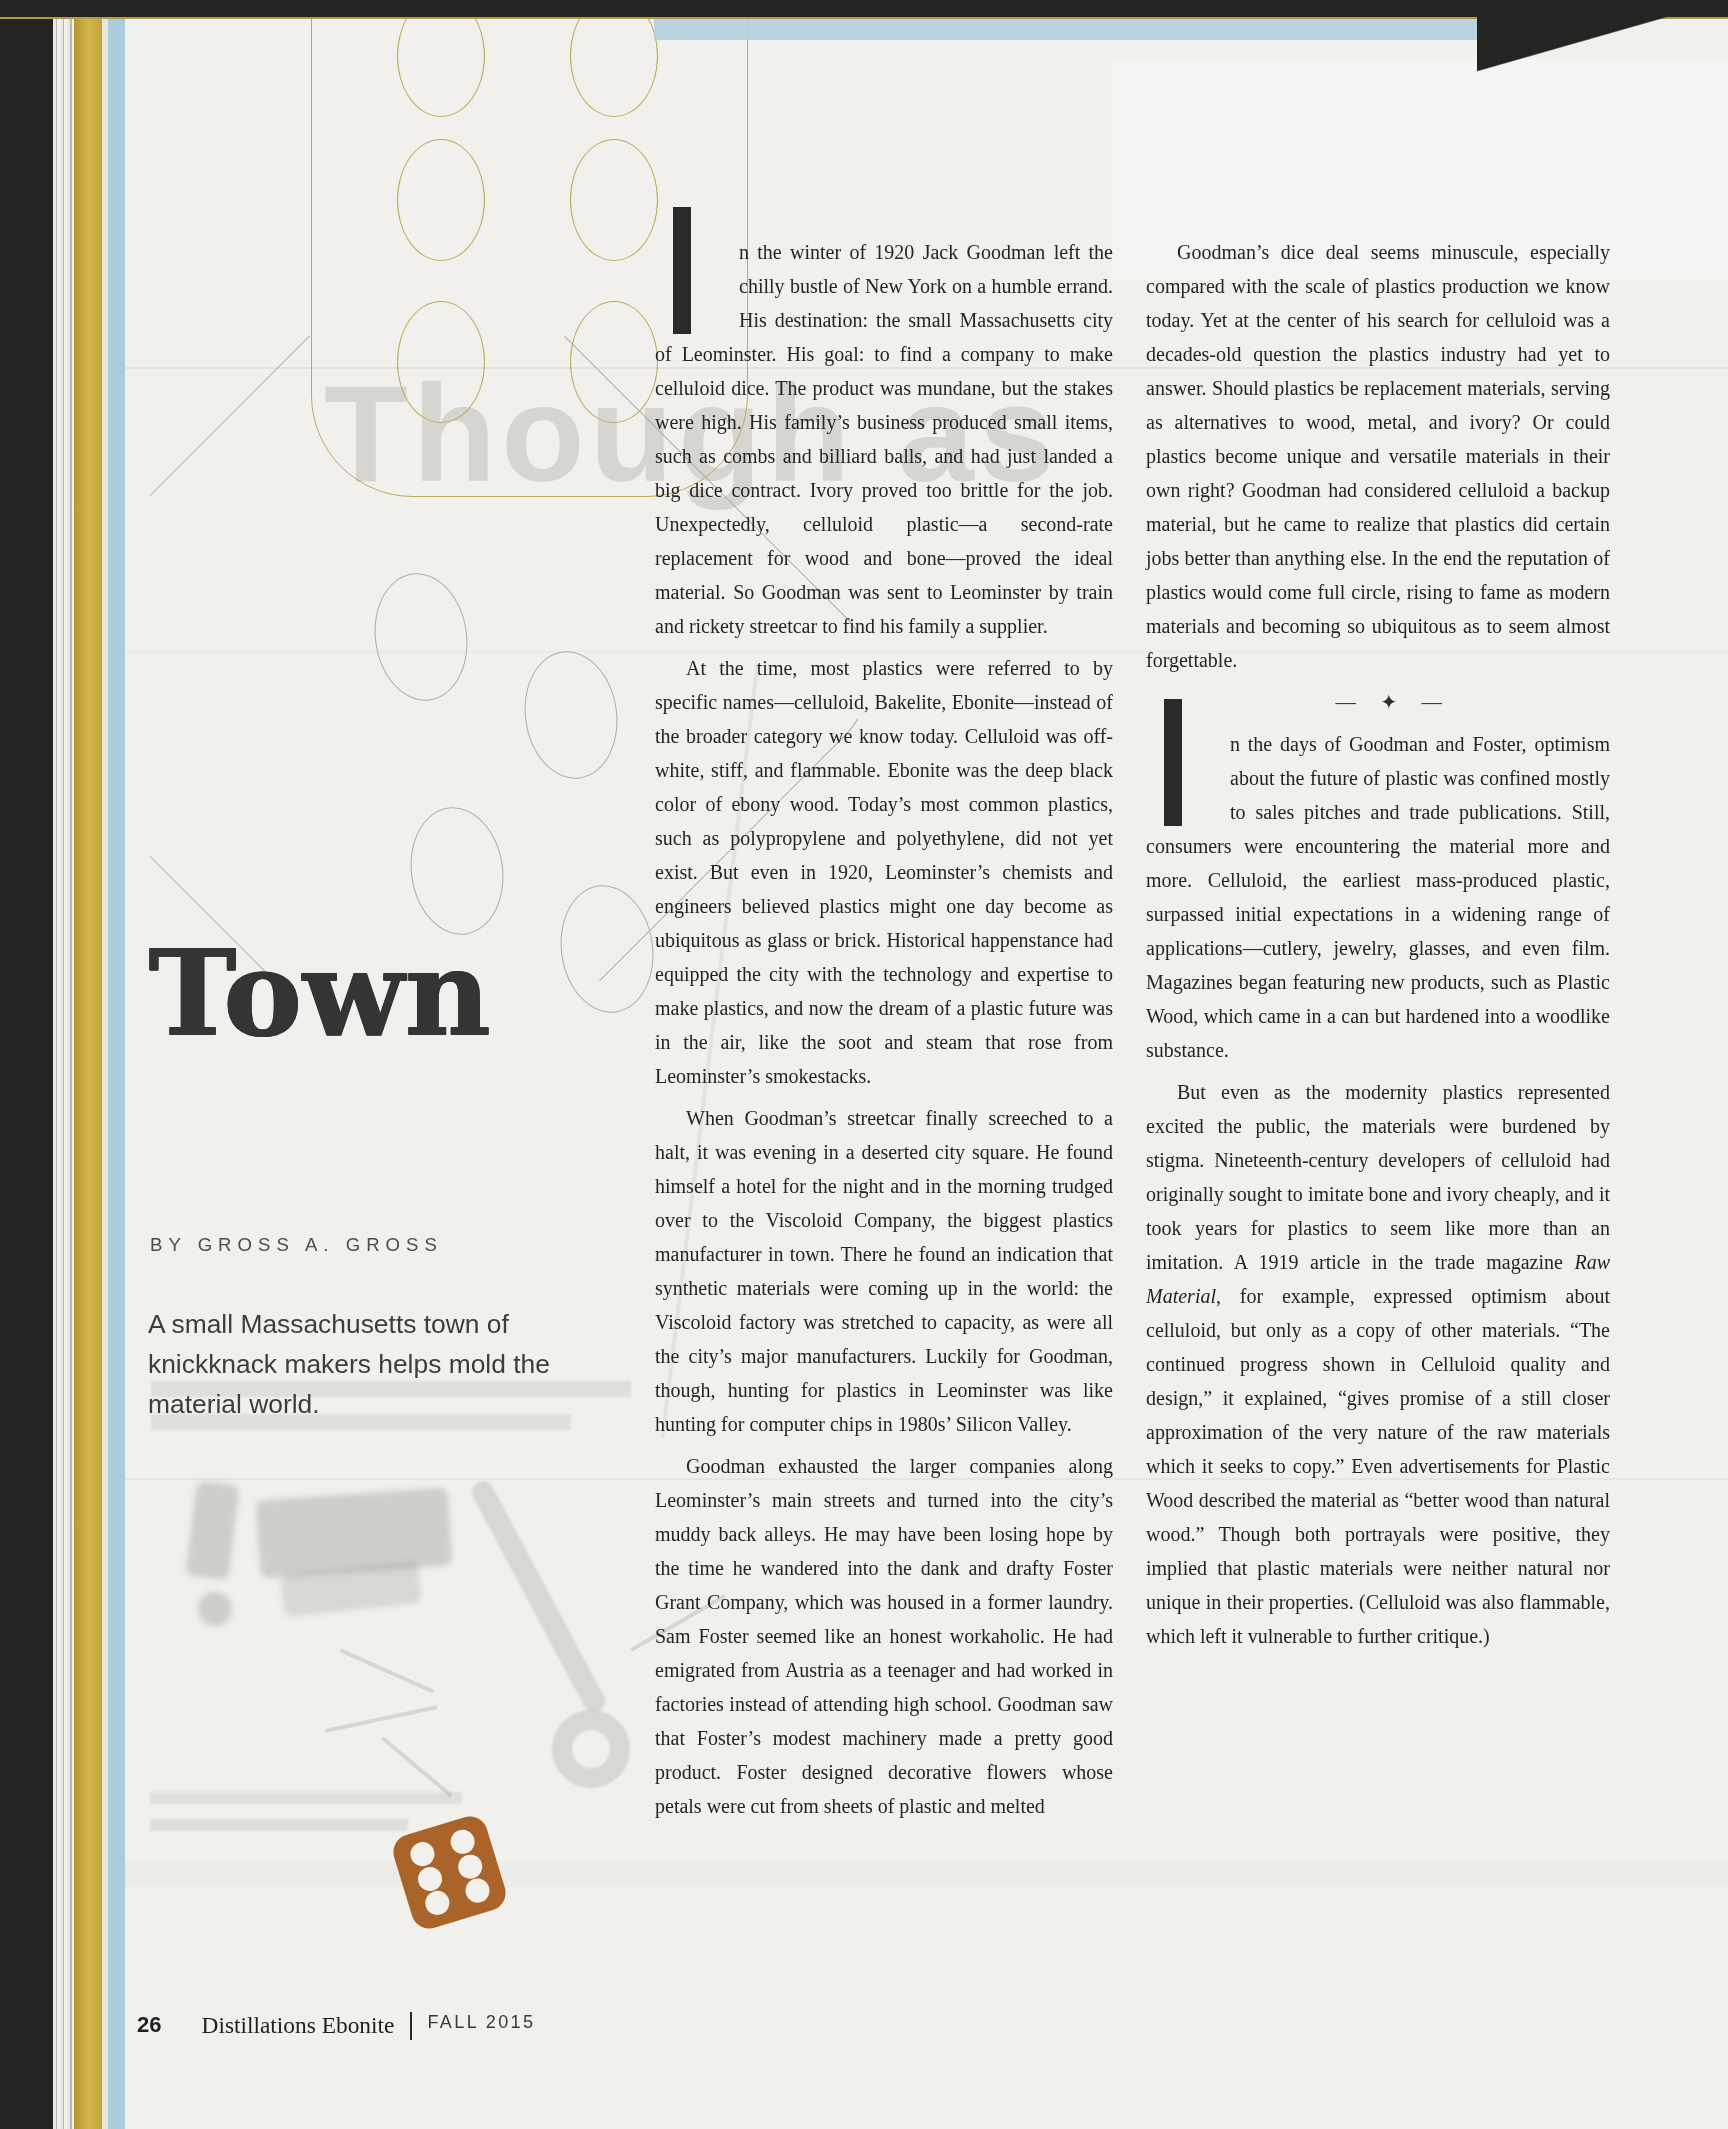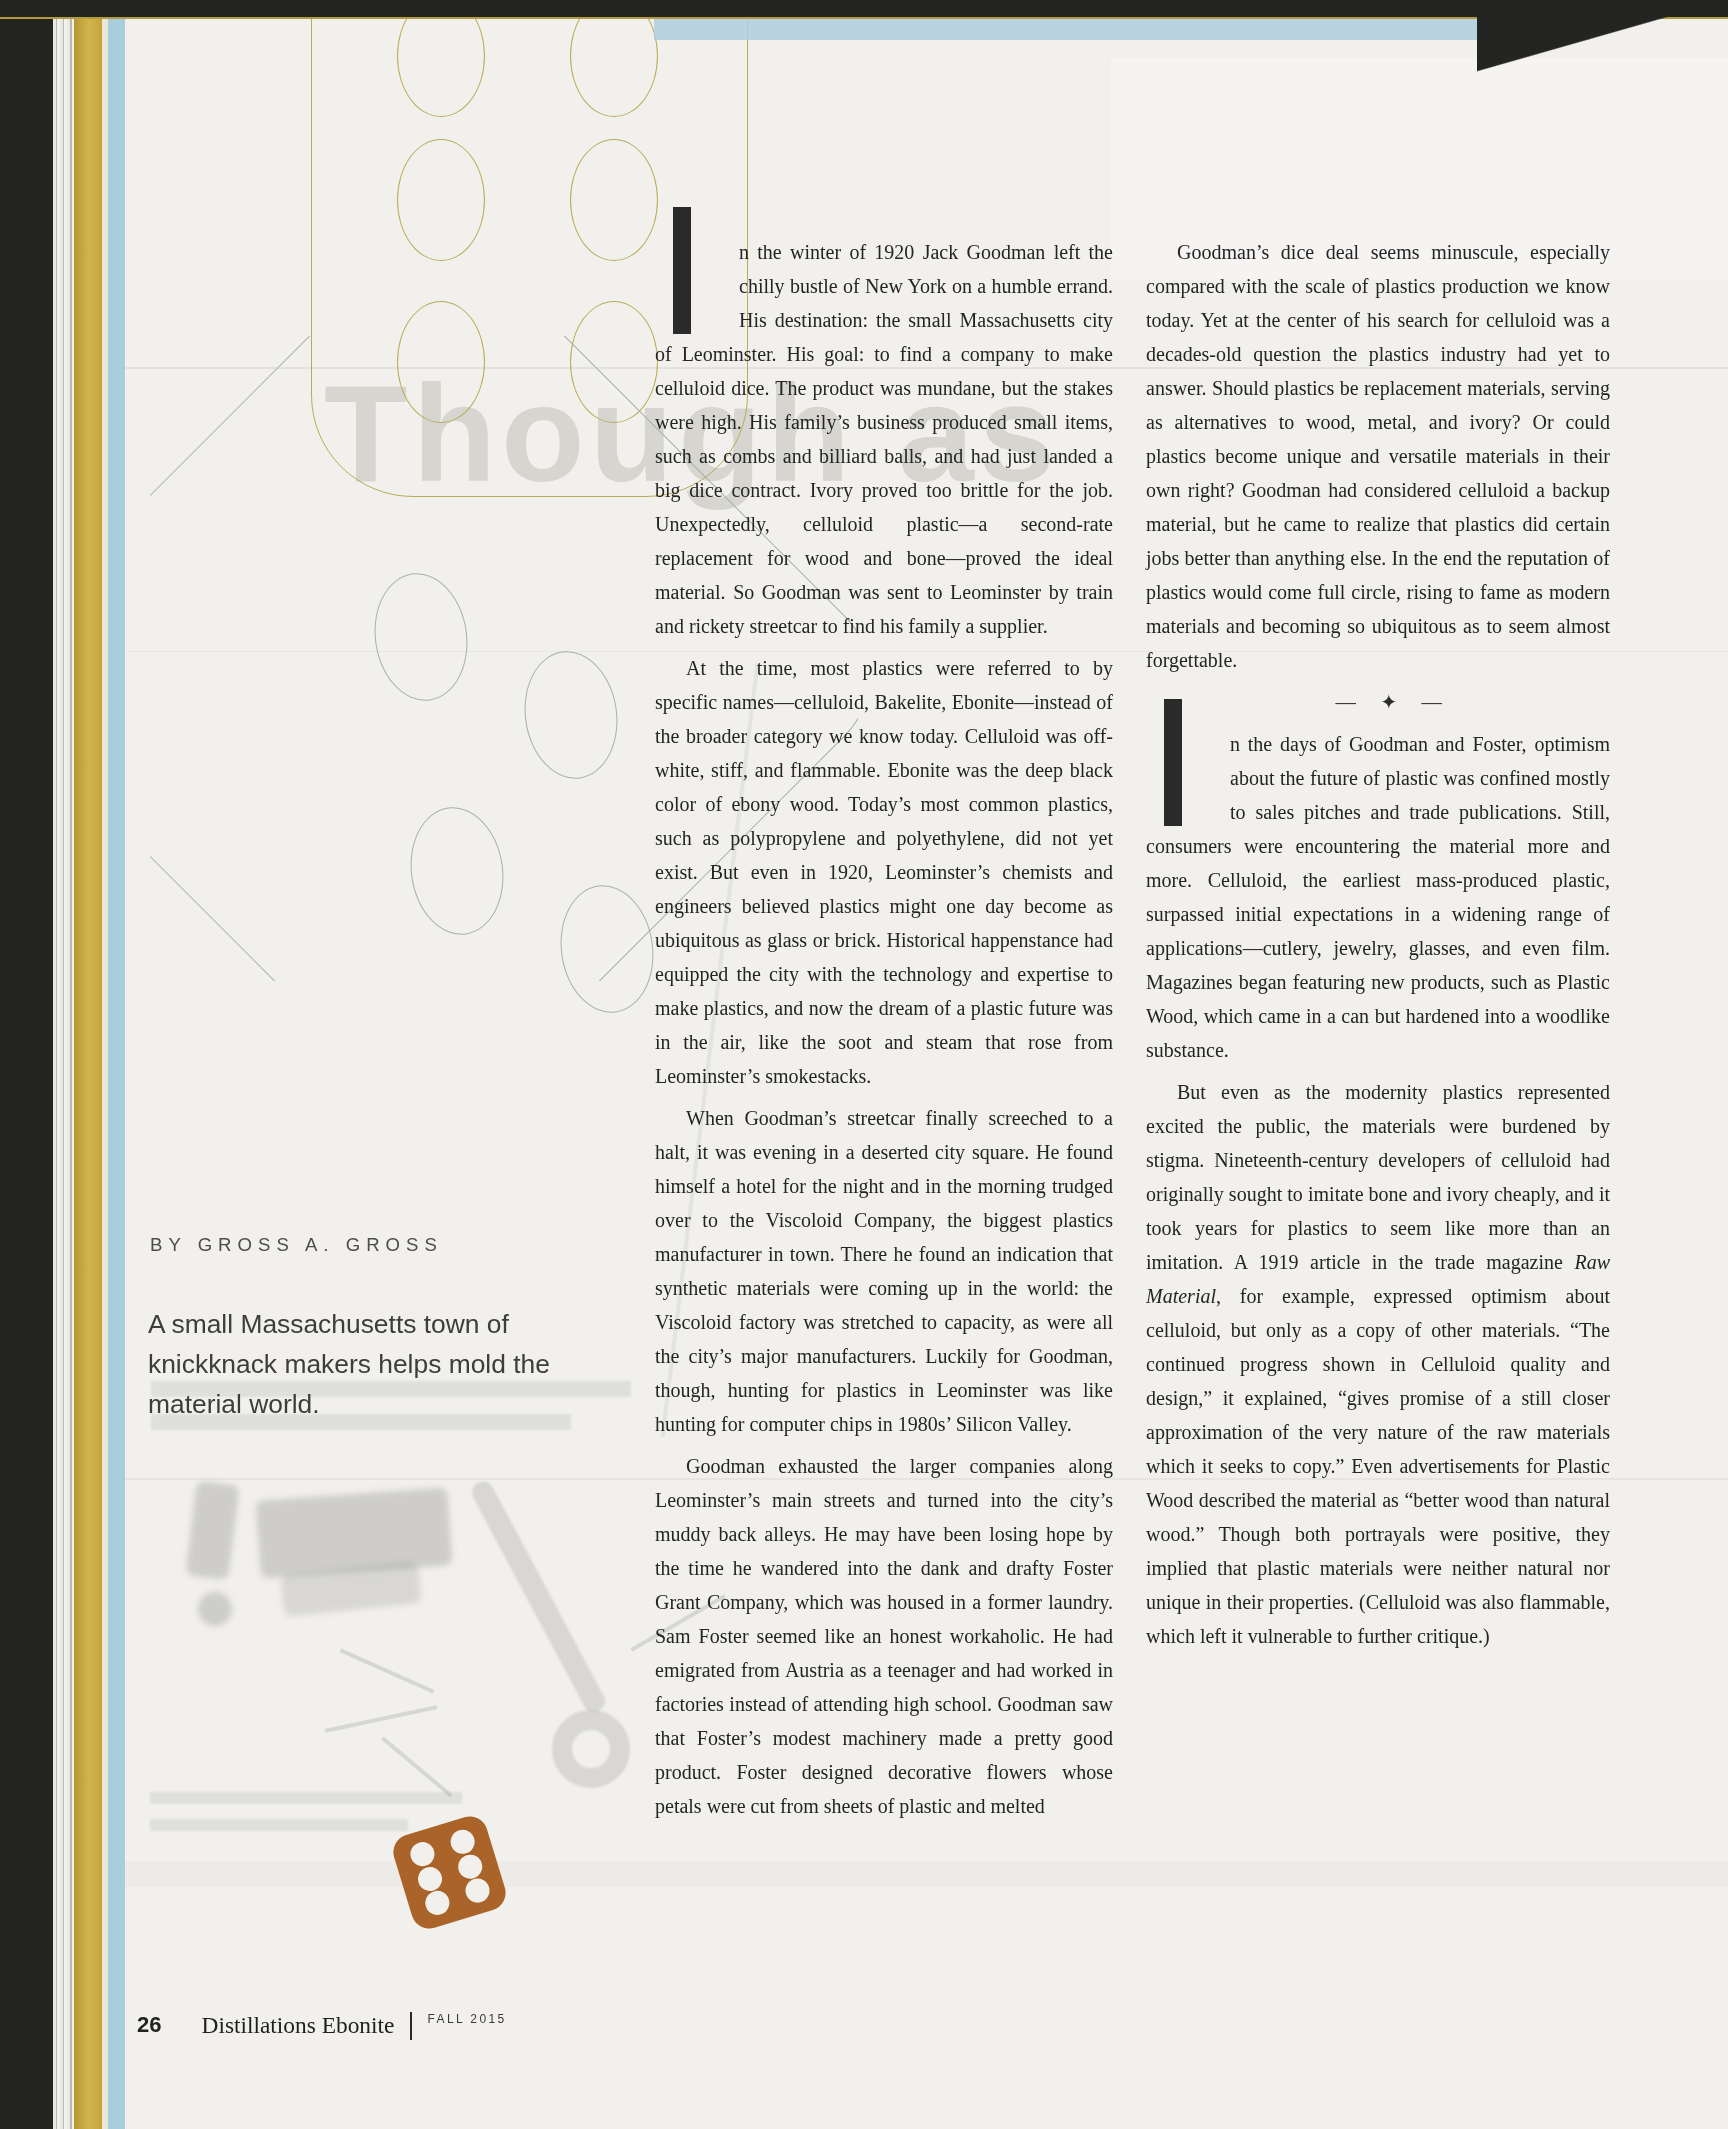--- a/index.html
+++ b/index.html
@@ -76,21 +76,21 @@
   
   .orange-die{left:401px;top:1824px;width:97px;height:97px;background:#aa6429;
     border-radius:18px;transform:rotate(-17deg);z-index:5;}
   .opip{position:absolute;width:24px;height:24px;border-radius:50%;background:#f1f0ec;}
 
   
   .footer{left:137px;top:2012px;z-index:5;display:flex;align-items:flex-start;}
   .pageno{font-family:"Liberation Sans",sans-serif;font-weight:bold;font-size:22px;color:#222;}
   .mag{font-family:"Liberation Serif",serif;font-size:23.4px;color:#1f1f1f;margin-left:40px;}
   .foot-div{width:1.8px;height:28px;background:#2a2a2a;margin:0 15.6px;align-self:center;}
-  .issue{font-family:"Liberation Sans",sans-serif;font-size:12px;letter-spacing:2.4px;color:#3a3a3a;}
+  .issue{font-family:"Liberation Sans",sans-serif;font-size:18px;letter-spacing:2.4px;color:#3a3a3a;}
 </style>
 </head>
 <body>
 
 <div class="abs sheet-edges"></div>
 <div class="abs gold-strip"></div>
 <div class="abs pale-strip"></div>
 <div class="abs blue-strip"></div>
 
 <div class="abs paper"></div>
@@ -129,20 +129,21 @@
 <div class="abs ghost-key-head"></div>
 <div class="abs ghost-line" style="left:336px;top:1669px;width:102px;height:3.6px;transform:rotate(24deg);"></div>
 <div class="abs ghost-line" style="left:324px;top:1717px;width:114px;height:3.6px;transform:rotate(-12deg);"></div>
 <div class="abs ghost-line" style="left:372px;top:1765px;width:90px;height:3.6px;transform:rotate(40deg);"></div>
 <div class="abs ghost-line" style="left:624px;top:1621px;width:108px;height:3.6px;transform:rotate(-30deg);"></div>
 <div class="abs ghost-line" style="left:708px;top:660px;width:3.6px;height:780px;transform:rotate(7deg);opacity:.5;"></div>
 <div class="abs ghost-bar" style="left:150px;top:1792px;width:312px;height:12px;"></div>
 <div class="abs ghost-bar" style="left:150px;top:1819px;width:258px;height:12px;"></div>
 
 <div class="abs title">
+  <div>Town</div>
 </div>
 <div class="abs byline">BY GROSS A. GROSS</div>
 <div class="abs deck">A small Massachusetts town of knickknack makers helps mold the material world.</div>
 
 <div class="abs bodycol col1">
   <p class="noindent"><span class="dropbar">I</span><span>n the winter of 1920 Jack Goodman left the chilly bustle of New York on a humble errand. His destination: the small Massachusetts city of Leominster. His goal: to find a company to make celluloid dice. The product was mundane, but the stakes were high. His family’s business produced small items, such as combs and billiard balls, and had just landed a big dice contract. Ivory proved too brittle for the job. Unexpectedly, celluloid plastic—a second-rate replacement for wood and bone—proved the ideal material. So Goodman was sent to Leominster by train and rickety streetcar to find his family a supplier.</span></p>
   <p>At the time, most plastics were referred to by specific names—celluloid, Bakelite, Ebonite—instead of the broader category we know today. Celluloid was off-white, stiff, and flammable. Ebonite was the deep black color of ebony wood. Today’s most common plastics, such as polypropylene and polyethylene, did not yet exist. But even in 1920, Leominster’s chemists and engineers believed plastics might one day become as ubiquitous as glass or brick. Historical happenstance had equipped the city with the technology and expertise to make plastics, and now the dream of a plastic future was in the air, like the soot and steam that rose from Leominster’s smokestacks.</p>
   <p>When Goodman’s streetcar finally screeched to a halt, it was evening in a deserted city square. He found himself a hotel for the night and in the morning trudged over to the Viscoloid Company, the biggest plastics manufacturer in town. There he found an indication that synthetic materials were coming up in the world: the Viscoloid factory was stretched to capacity, as were all the city’s major manufacturers. Luckily for Goodman, though, hunting for plastics in Leominster was like hunting for computer chips in 1980s’ Silicon Valley.</p>
   <p>Goodman exhausted the larger companies along Leominster’s main streets and turned into the city’s muddy back alleys. He may have been losing hope by the time he wandered into the dank and drafty Foster Grant Company, which was housed in a former laundry. Sam Foster seemed like an honest workaholic. He had emigrated from Austria as a teenager and had worked in factories instead of attending high school. Goodman saw that Foster’s modest machinery made a pretty good product. Foster designed decorative flowers whose petals were cut from sheets of plastic and melted</p>
 </div>

